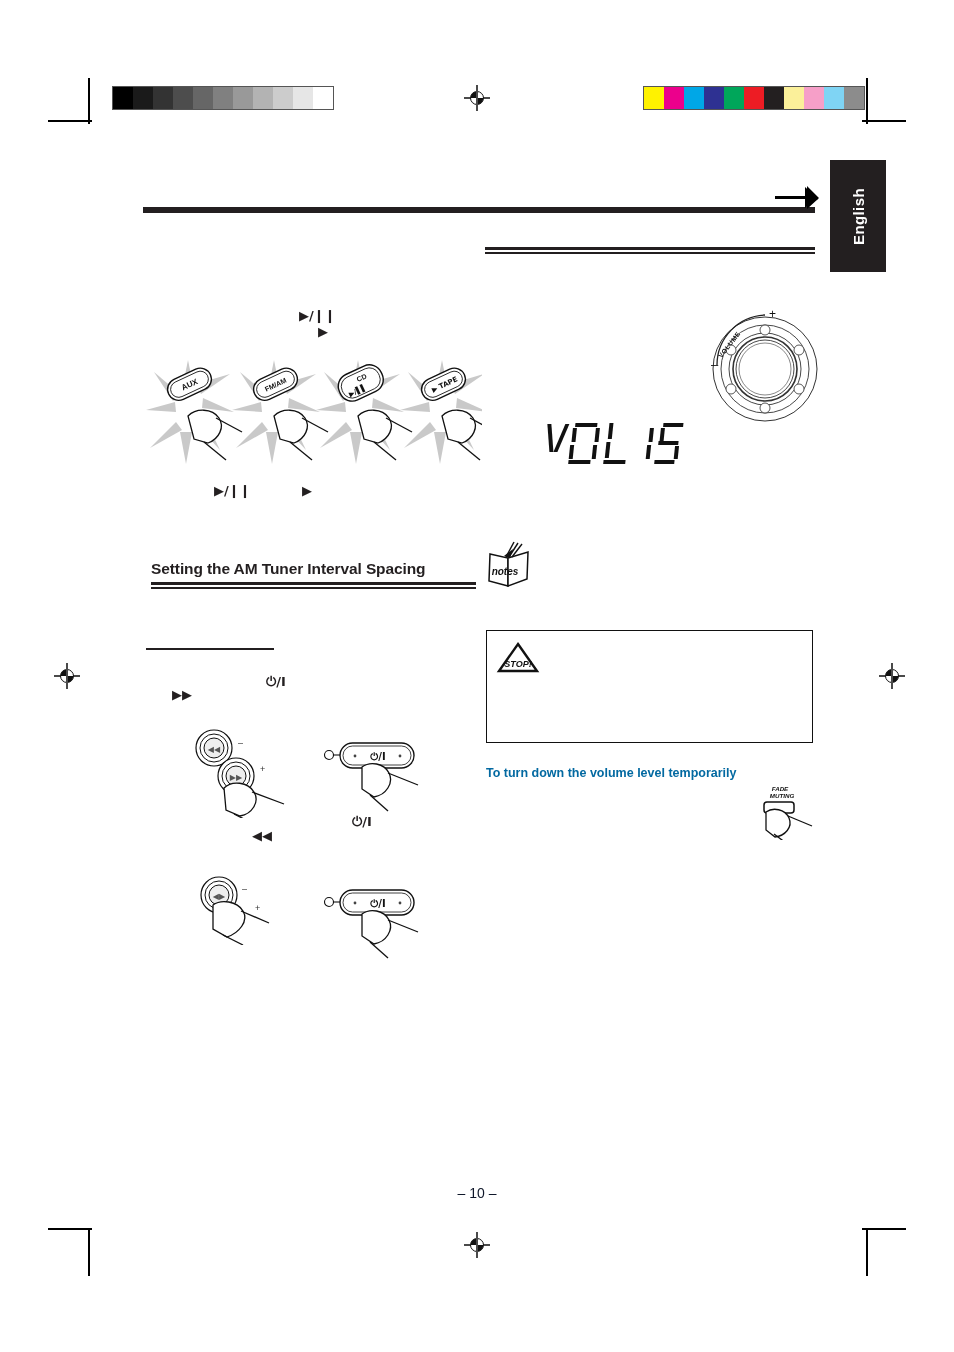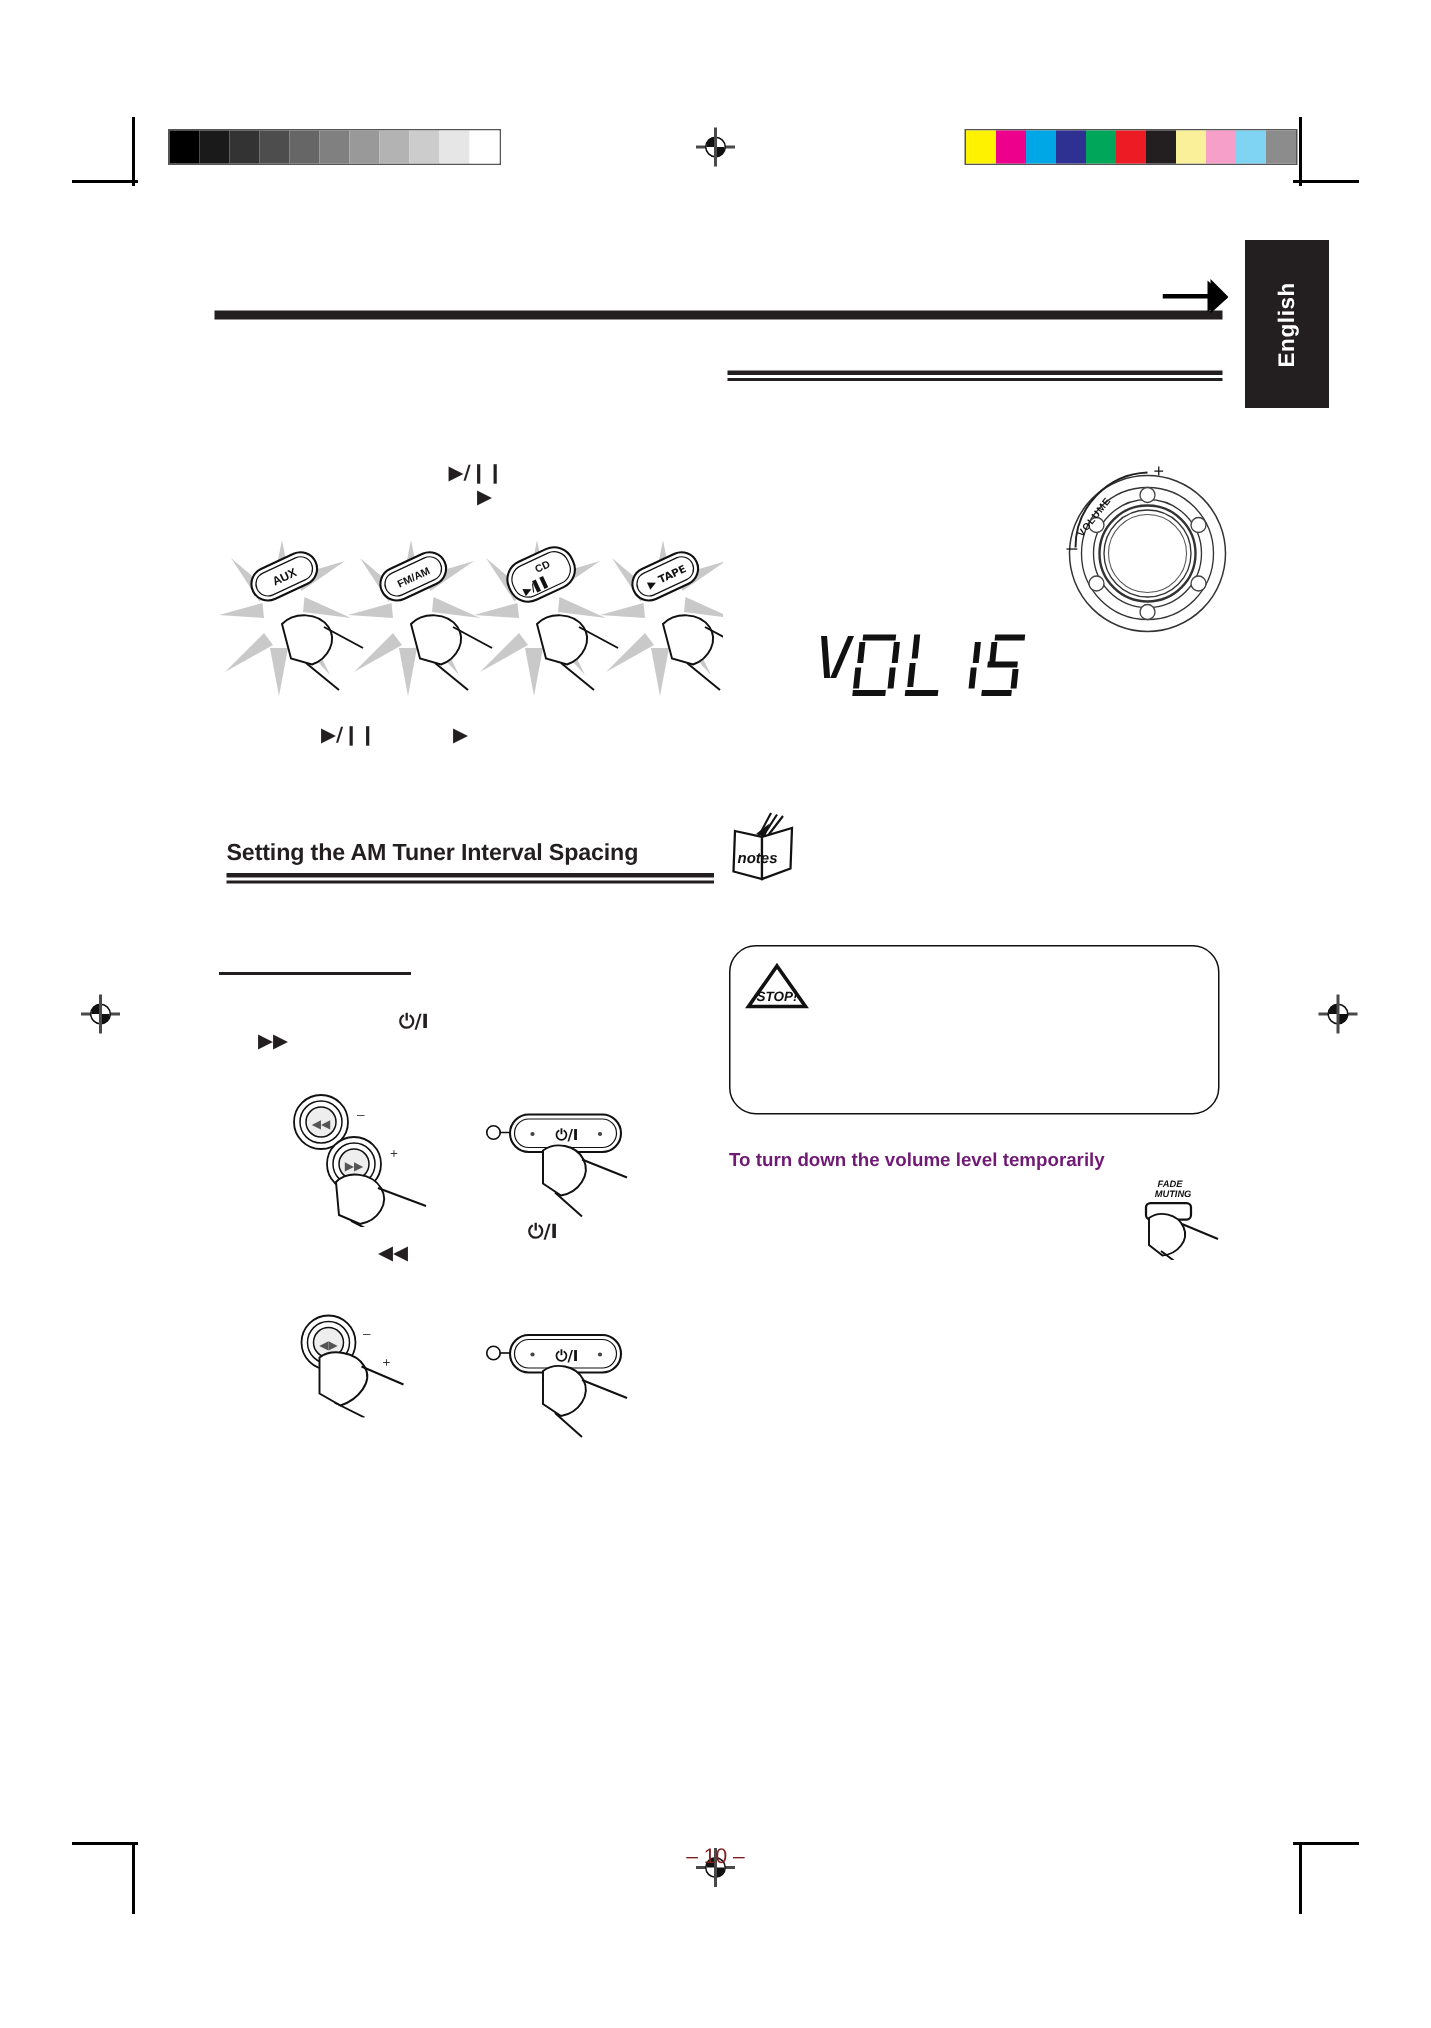--- a/index.html
+++ b/index.html
@@ -112,40 +112,39 @@
   .sub-rule {
     position: absolute;
     height: 1.5px;
     background: #231f20;
   }
 
   .bold-line {
     position: absolute;
     font-size: 12.5px;
     font-weight: bold;
-    color: #701a75;
+    color: #0369a1;
     white-space: nowrap;
   }
 
   .sym {
     position: absolute;
     font-size: 13px;
     font-weight: bold;
     color: #231f20;
     white-space: nowrap;
     font-family: "DejaVu Sans", sans-serif;
   }
 
   .page-num {
     position: absolute;
     width: 100%;
     text-align: center;
     font-size: 14px;
-    color: #7f1d1d;
-    margin-top: 44px;
+    color: #0f172a;
   }
 
   .caution-box {
     position: absolute;
     border: 1.5px solid #111;
     background: #fff;
     box-sizing: border-box;
   }
 
   .illus { position: absolute; }
@@ -424,21 +423,21 @@
   <svg class="illus" style="left:486px; top:540px;" width="46" height="48" viewBox="0 0 46 48">
     <path d="M4,14 L22,18 L22,46 L3,41 Z" fill="#fff" stroke="#111" stroke-width="1.5"></path>
     <path d="M22,18 L42,12 L41,39 L22,46 Z" fill="#fff" stroke="#111" stroke-width="1.5"></path>
     <line x1="20" y1="17" x2="28" y2="2" stroke="#111" stroke-width="1.4"></line>
     <line x1="23" y1="17" x2="32" y2="3" stroke="#111" stroke-width="1.4"></line>
     <line x1="26" y1="17" x2="36" y2="4" stroke="#111" stroke-width="1.4"></line>
     <polygon points="18,16 27,9 24,18" fill="#111"></polygon>
     <text x="19" y="35" font-family="Liberation Sans, sans-serif" font-size="10" font-weight="bold" text-anchor="middle" fill="#111" font-style="italic">notes</text>
   </svg>
 
-  <div class="caution-box" style="left:486px; top:630px; width:327px; height:113px;border-radius:18px;">
+  <div class="caution-box" style="left:486px; top:630px; width:327px; height:113px;">
     <svg style="position:absolute; left:9px; top:10px;" width="44" height="34" viewBox="0 0 44 34">
       <polygon points="22,3 41,30 3,30" fill="#fff" stroke="#111" stroke-width="2.4"></polygon>
       <text x="22" y="26" font-family="Liberation Sans, sans-serif" font-size="9" font-weight="bold" text-anchor="middle" fill="#111" font-style="italic">STOP!</text>
     </svg>
   </div>
 
   <div class="bold-line" style="left:486px; top:766px;">To turn down the volume level temporarily</div>
 
   <svg class="illus" style="left:758px; top:782px;" width="62" height="58" viewBox="0 0 62 58">
     <text x="22" y="9" font-family="Liberation Sans, sans-serif" font-size="6.2" font-weight="bold" text-anchor="middle" fill="#111" font-style="italic">FADE</text>

